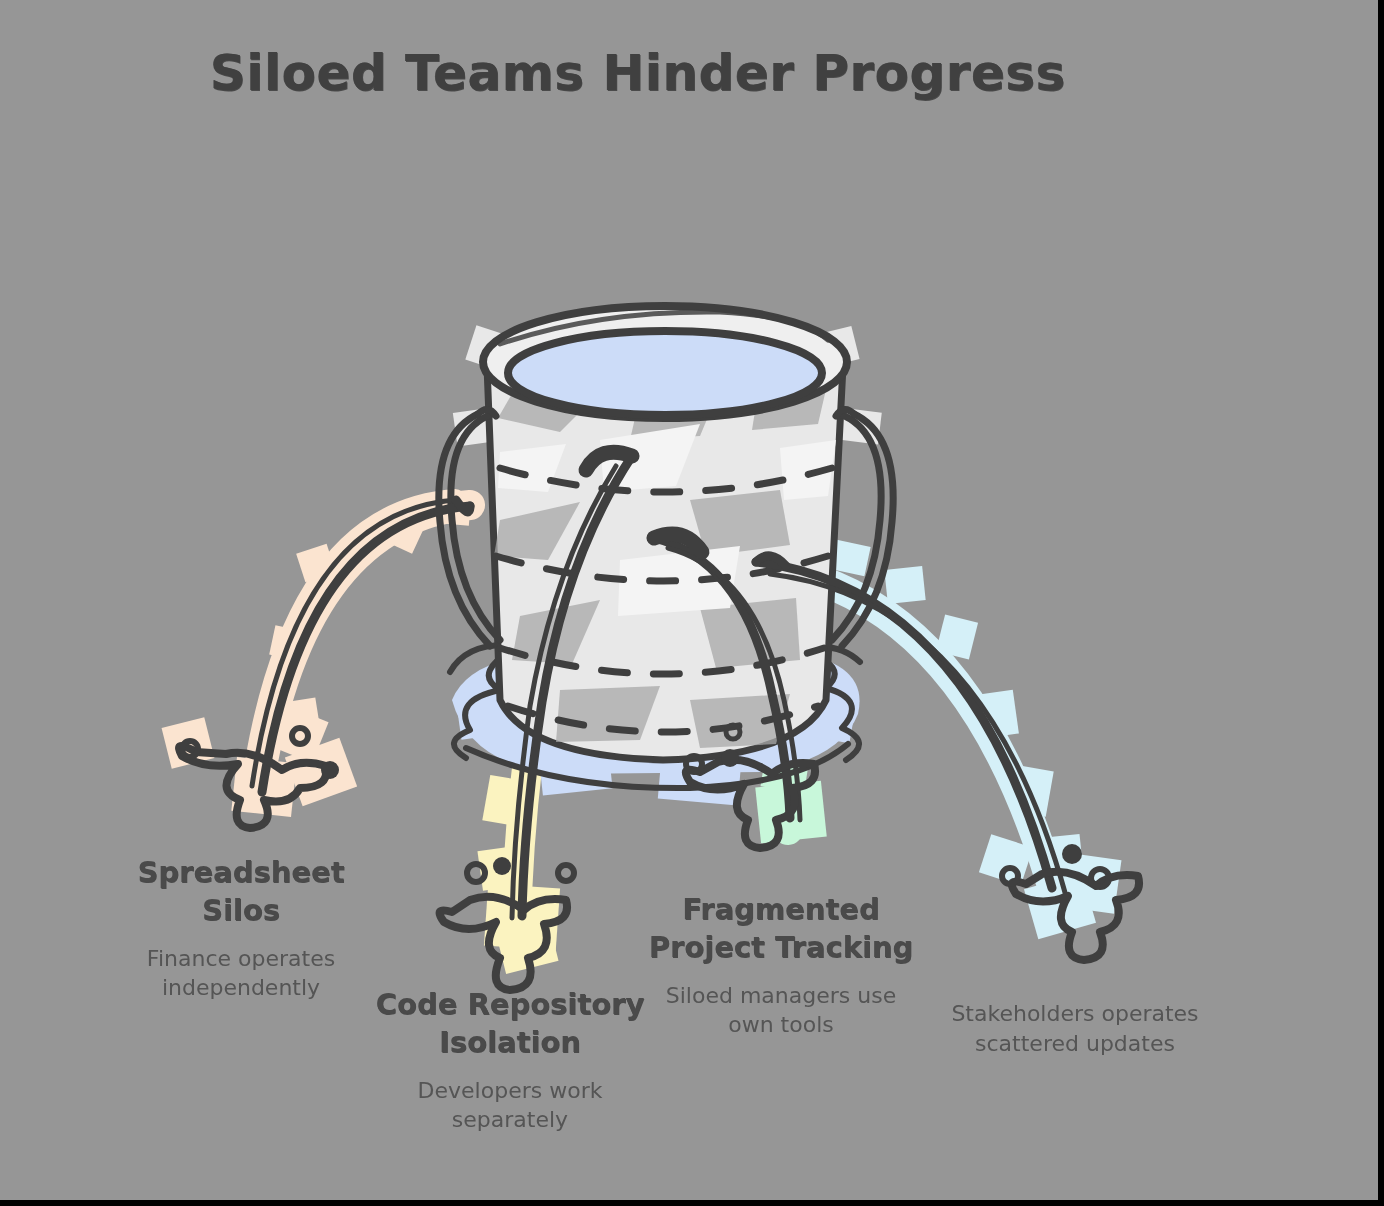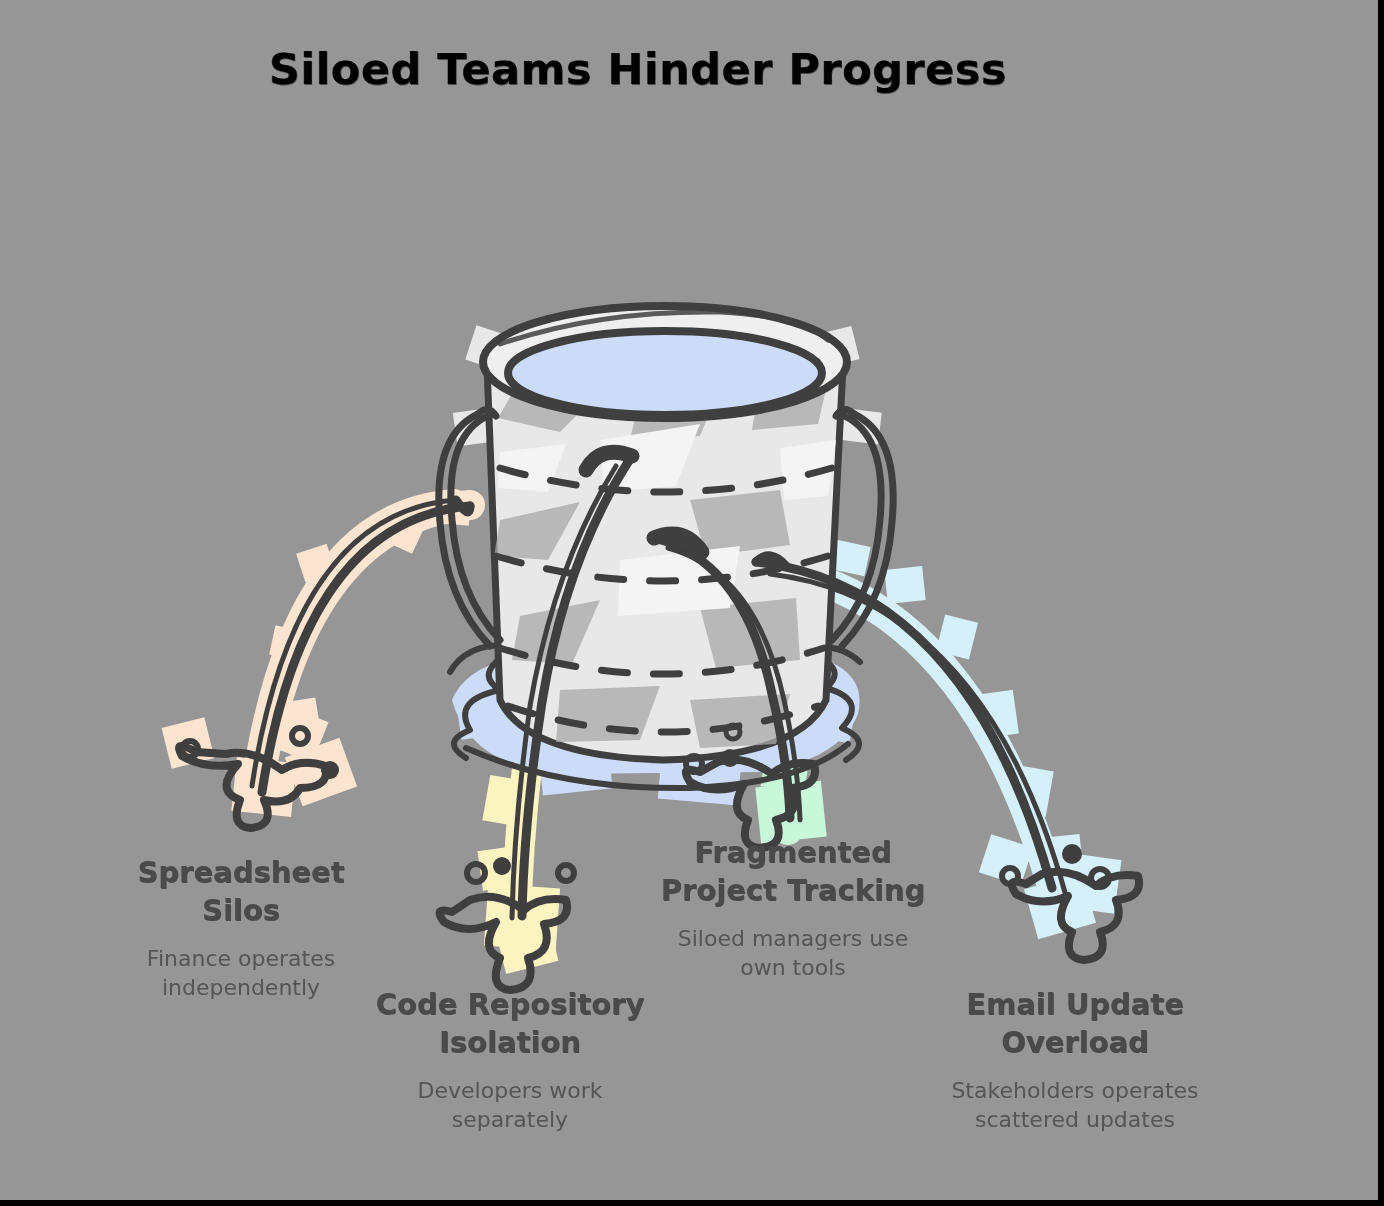--- a/index.html
+++ b/index.html
@@ -21,23 +21,23 @@
     overflow: hidden;
   }
   #title {
     position: absolute;
     top: 44px;
     left: 0;
     width: 1276px;
     text-align: center;
     font-family: "DejaVu Sans", sans-serif;
     font-weight: bold;
-    font-size: 43px;
+    font-size: 50px;
     letter-spacing: 0.5px;
-    color: #000000;
+    color: #404040;
     text-shadow: 0.6px 0.6px 0 #4a4a4a, -0.4px 0.4px 0 #555;
   }
   svg#art {
     position: absolute;
     top: 0;
     left: 0;
   }
   .node-label {
     position: absolute;
     text-align: center;
@@ -51,21 +51,21 @@
   }
   .node-desc {
     font-size: 22px;
     line-height: 1.35;
     color: #555555;
     margin-top: 14px;
   }
   
   #lbl-0 { left: 96px;  top: 853px;  width: 290px; }
   #lbl-1 { left: 370px; top: 985px;  width: 280px; }
-  #lbl-2 { left: 645px; top: 833px;  width: 272px; margin-left: 12px; }
+  #lbl-2 { left: 645px; top: 890px;  width: 272px; }
   #lbl-3 { left: 920px; top: 985px;  width: 310px; }
 </style>
 </head>
 <body>
 
 <div id="canvas">
 
   <div id="title">Siloed Teams Hinder Progress</div>
 
   <svg id="art" width="1378" height="1200" viewBox="0 0 1378 1200">
@@ -263,17 +263,16 @@
     <div class="node-title">Spreadsheet Silos</div>
     <div class="node-desc">Finance operates independently</div>
   </div>
 
   <div class="node-label" id="lbl-2">
     <div class="node-title">Fragmented Project Tracking</div>
     <div class="node-desc">Siloed managers use own tools</div>
   </div>
 
   <div class="node-label" id="lbl-3">
-    <div class="node-title">Email Update Overload</div>
     <div class="node-desc">Stakeholders operates scattered updates</div>
   </div>
 
 </div>
 
 </body></html>

